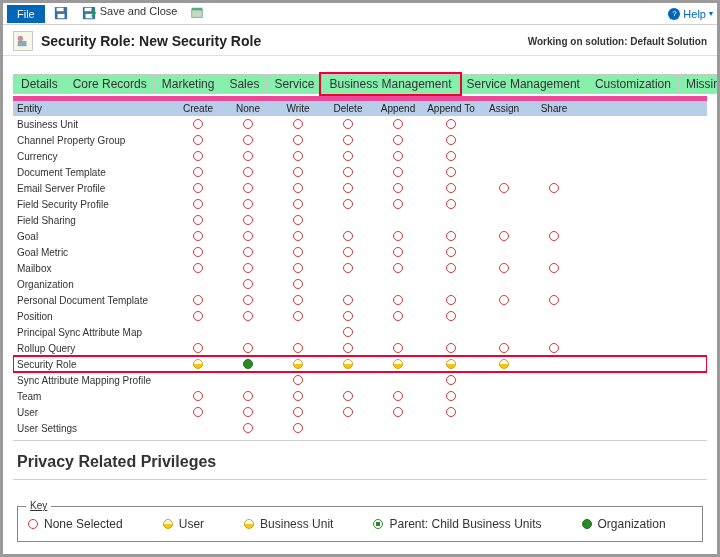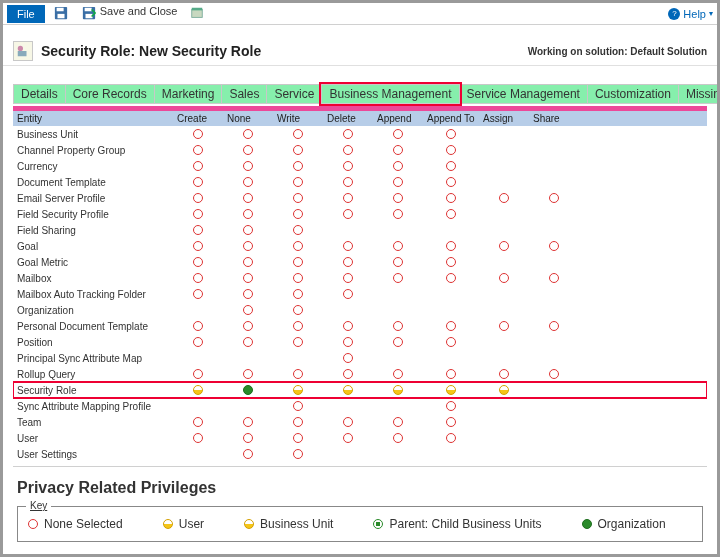--- a/index.html
+++ b/index.html
@@ -4,34 +4,34 @@
 <style>
   * { box-sizing: border-box; }
   html, body { margin:0; padding:0; font-family: "Segoe UI", Arial, sans-serif; font-size: 11px; color:#333; background:#fff; }
   .app { width:720px; height:557px; border:3px solid #9a9a9a; display:flex; flex-direction:column; position:relative; }
   .ribbon { height:22px; background:#fff; border-bottom:1px solid #d0d0d0; display:flex; align-items:center; padding:0 4px; gap:4px; }
   .file-btn { background:#0067b8; color:#fff; height:18px; padding:0 10px; display:flex; align-items:center; font-size:11px; }
   .ribbon-icon { width:16px; height:16px; display:inline-flex; align-items:center; justify-content:center; }
   .ribbon-item { display:flex; align-items:flex-start; gap:3px; padding:0 4px; height:18px; }
   .help { margin-left:auto; display:flex; align-items:center; gap:3px; color:#0067b8; }
   .help-q { width:12px; height:12px; border-radius:50%; background:#0067b8; color:#fff; font-size:8px; display:inline-flex; align-items:center; justify-content:center; }
-  .subheader { padding:6px 10px 4px 10px; display:flex; align-items:center; border-bottom:1px solid #e0e0e0;margin-top:10px; }
+  .subheader { padding:6px 10px 4px 10px; display:flex; align-items:center; border-bottom:1px solid #e0e0e0; }
   .sub-icon { width:20px; height:20px; border:1px solid #c8c8c8; margin-right:8px; display:inline-flex; align-items:center; justify-content:center; background:#f7f7e6; }
   .sub-title { font-size:14px; font-weight:600; color:#222; }
   .working { margin-left:auto; font-size:10px; color:#333; font-weight:600; }
   .content { flex:1; overflow:hidden; display:flex; flex-direction:column; padding:0 4px 4px 4px; }
   .tabs { display:flex; align-items:flex-end; gap:0; margin:18px 6px 2px 6px; flex-wrap:nowrap; }
   .tab { border:1px solid #c8c8c8; border-bottom:1px solid #ccc; background:#86efac; padding:2px 7px; font-size:12px; color:#333; cursor:pointer; white-space:nowrap; }
   .tab + .tab { margin-left:-1px; }
   .tab.highlighted { outline:2px solid #e03; outline-offset:0; position:relative; z-index:2; }
   .grid-wrap { flex:1; overflow-y:scroll; overflow-x:hidden; border-top:5px solid #ec4899; margin:0 6px; }
   .grid-header { display:grid; grid-template-columns: 160px 50px 50px 50px 50px 50px 56px 50px 50px; background:#b7cde8; color:#222; font-size:10px; position:sticky; top:0; }
   .grid-header div { padding:2px 4px; }
   .grid-header div:first-child { text-align:left; }
-  .grid-header div:not(:first-child) { text-align:left; }
+  .grid-header div:not(:first-child) { text-align:center; }
   .row { display:grid; grid-template-columns: 160px 50px 50px 50px 50px 50px 56px 50px 50px; align-items:center; height:16px; }
   .row:nth-child(odd) { background:#fff; }
   .row .ent-name { font-size:10px; color:#333; padding-left:4px; white-space:nowrap; overflow:hidden; text-overflow:ellipsis; }
   .cell { display:flex; align-items:center; justify-content:center; }
   .row.highlighted { outline:2px solid #e03; outline-offset:-1px; }
 
   .priv-circle { width:10px; height:10px; border-radius:50%; display:inline-block; }
   .none { border:1.5px solid #d33; background:#fff; }
   .user { background:linear-gradient(to top, #f5c518 50%, #fff 50%); border:1px solid #d4a000; }
   .bu { background:linear-gradient(to top, #f5c518 50%, #fff 50%); border:1px solid #d4a000; }
@@ -366,39 +366,20 @@
               <span class="priv-circle none"></span>
             </div>
             <div class="cell">
               <span class="priv-circle none"></span>
             </div>
             <div class="cell">
               <span class="priv-circle none"></span>
             </div>
           </div>
           <div class="row">
-            <div class="ent-name">Mailbox Auto Tracking Folder</div>
-            <div class="cell">
-              <span class="priv-circle none"></span>
-            </div>
-            <div class="cell">
-              <span class="priv-circle none"></span>
-            </div>
-            <div class="cell">
-              <span class="priv-circle none"></span>
-            </div>
-            <div class="cell">
-              <span class="priv-circle none"></span>
-            </div>
-            <div class="cell"></div>
-            <div class="cell"></div>
-            <div class="cell"></div>
-            <div class="cell"></div>
-          </div>
-          <div class="row">
             <div class="ent-name">Organization</div>
             <div class="cell"></div>
             <div class="cell">
               <span class="priv-circle none"></span>
             </div>
             <div class="cell">
               <span class="priv-circle none"></span>
             </div>
             <div class="cell"></div>
             <div class="cell"></div>

